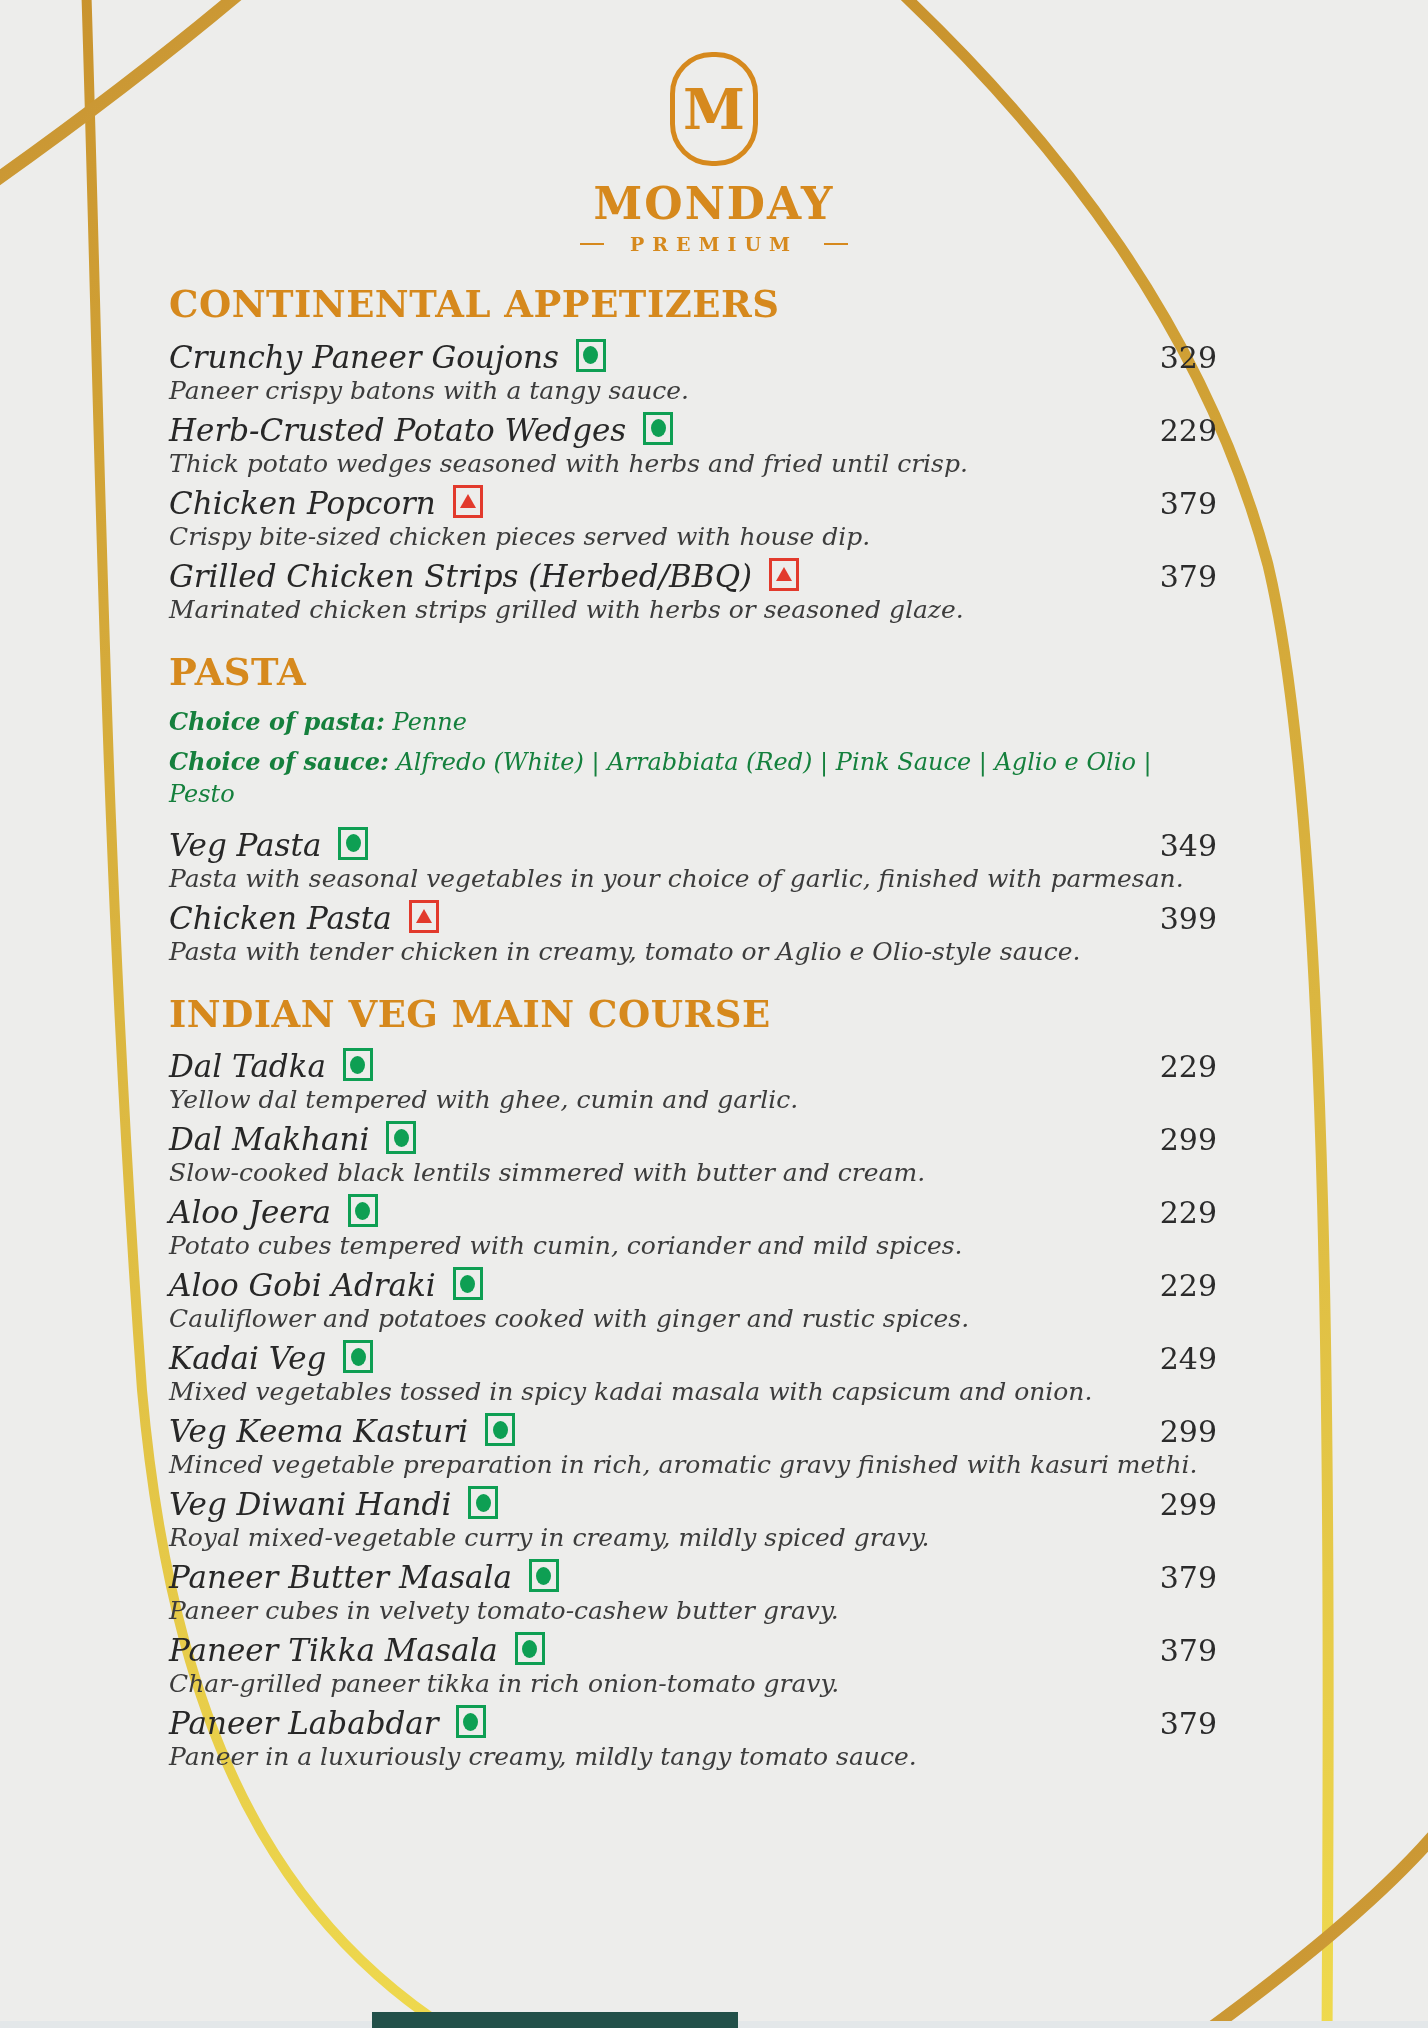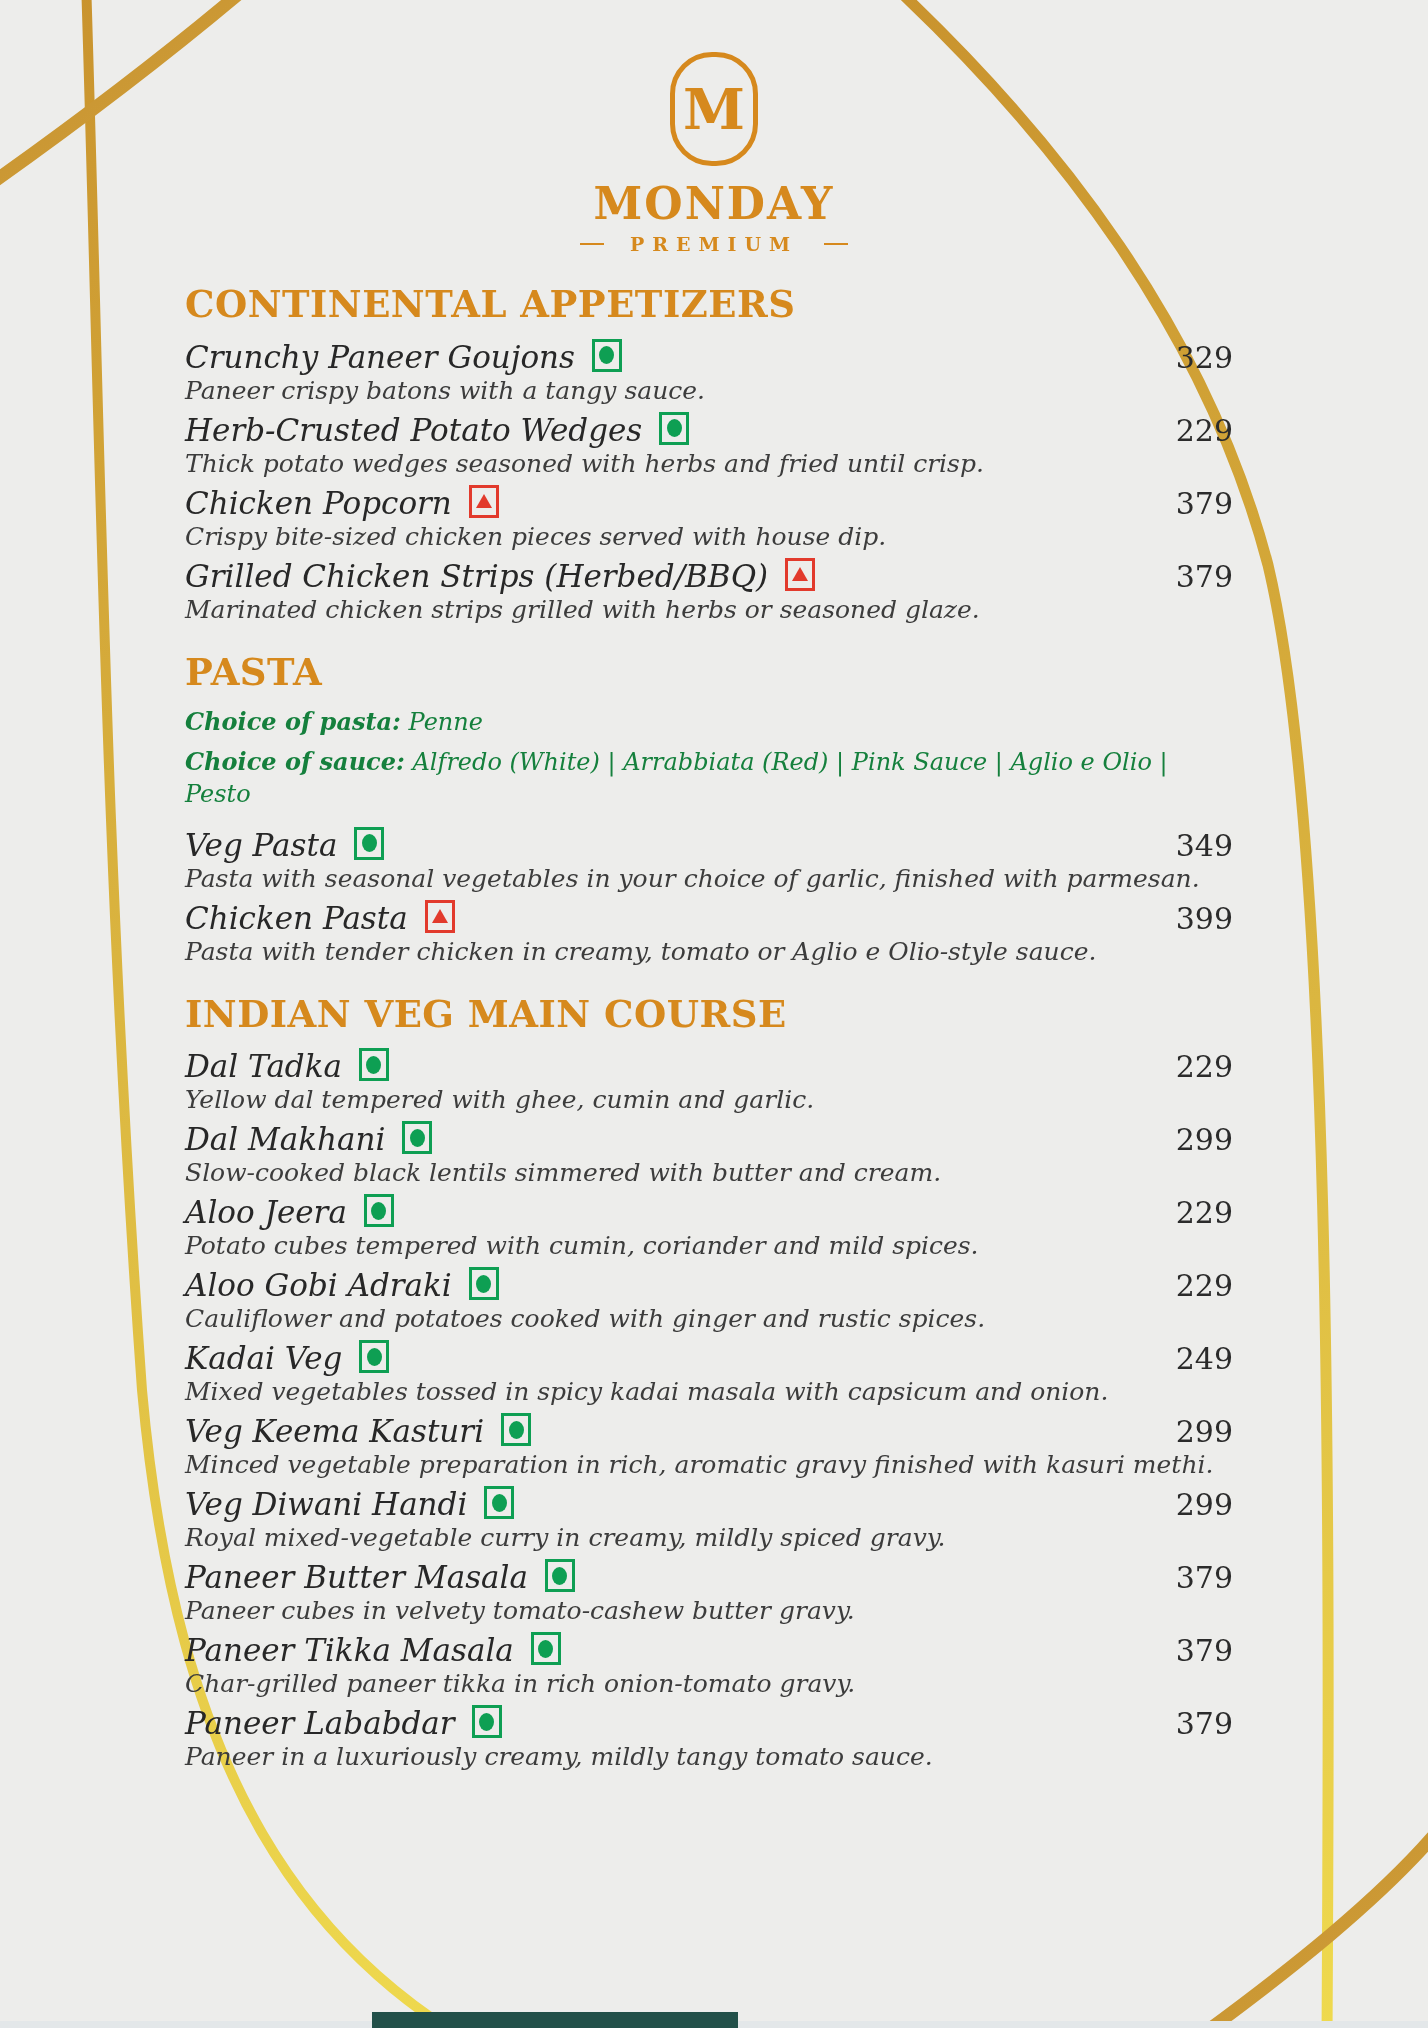--- a/index.html
+++ b/index.html
@@ -43,21 +43,21 @@
   }
   .brand-tagline{
     margin-top:4px;
     font-size:19px;font-weight:bold;letter-spacing:8px;
     display:flex;align-items:center;justify-content:center;gap:26px;
   }
   .tag-dash{display:inline-block;width:24px;height:2.5px;background:var(--accent);}
 
   
   .menu{
-    position:absolute;left:185px;top:284px;width:1048px;
+    position:absolute;left:169px;top:284px;width:1048px;
   }
   .menu-section{margin:0 0 24px 0;}
   .section-title{
     margin:0 0 14px 0;
     font-size:37px;font-weight:bold;color:var(--accent);
     letter-spacing:0.5px;line-height:1.1;
   }
   .menu-section + .menu-section .section-title{margin-top:30px;}
   .notes{margin:0 0 16px 0;}
   .note{margin:7px 0;font-size:24px;color:#15803d;line-height:1.35;}

